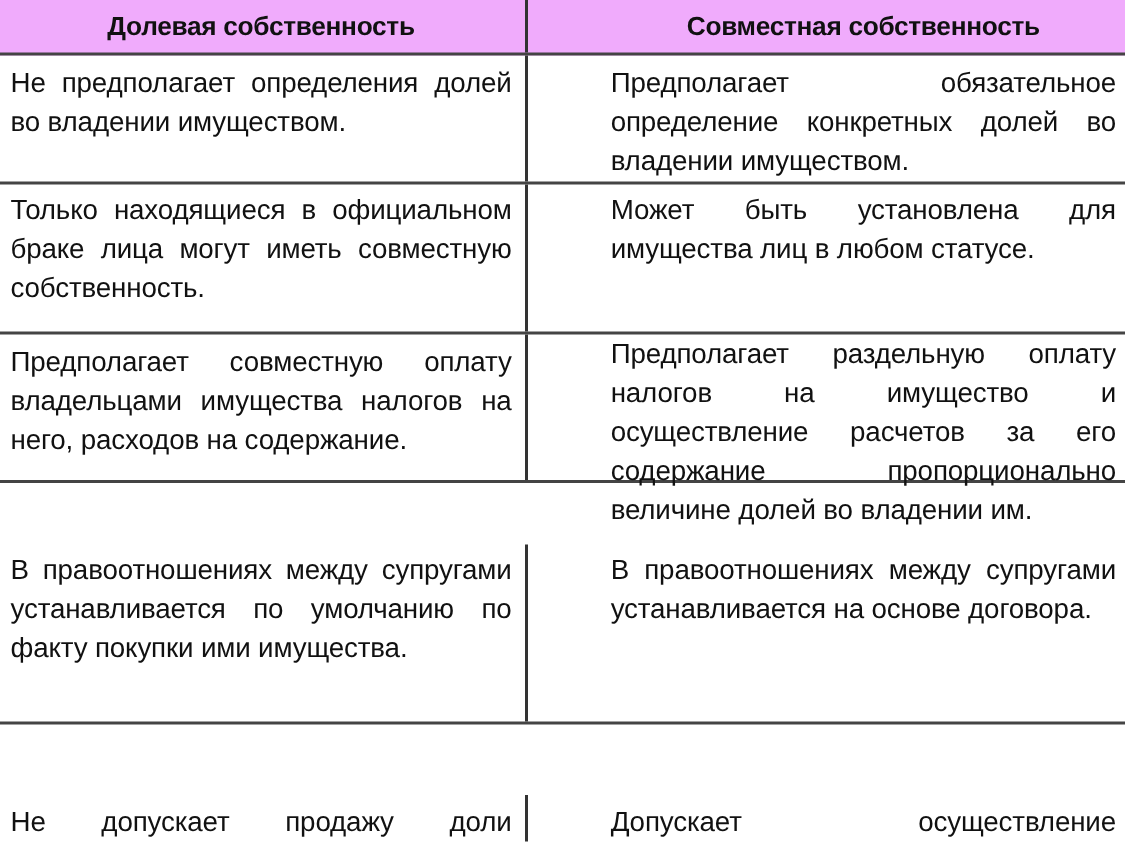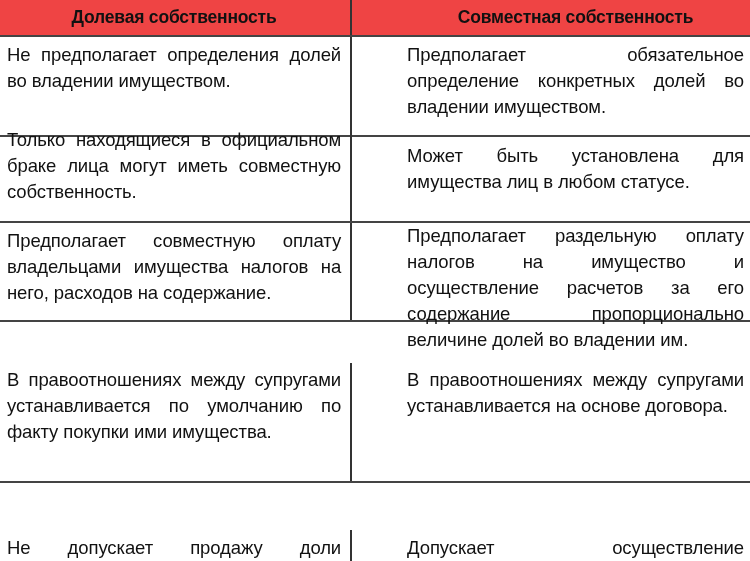--- a/index.html
+++ b/index.html
@@ -46,21 +46,21 @@
     padding-left: 7px;
     padding-right: 9px;
   }
   .cell.right {
     width: 374px;
     padding-left: 7px;
     padding-right: 6px;
     margin-left: 48px;
   }
   .header {
-    background: #ef4444;
+    background: #f0abfc;
     top: 0;
     height: 37px;
   }
   .header .cell {
     font-weight: bold;
     text-align: center;
     text-align-last: center;
     line-height: 35px;
     font-size: 17.5px;
     letter-spacing: -0.2px;
@@ -69,28 +69,28 @@
 </head>
 <body>
 
 <div class="table">
 
   <div class="row header">
     <div class="cell left">Долевая собственность</div>
     <div class="cell right">Совместная собственность</div>
   </div>
 
-  <div class="row" style="top:37px;height:100px;">
+  <div class="row" style="top:37px;height:86px;">
     <div class="cell left" style="padding-top:5px;">Не предполагает определения долей во владении имуществом.</div>
     <div class="cell right" style="padding-top:5px;">Предполагает обязательное определение конкретных долей во владении имуществом.</div>
   </div>
 
   <div class="row" style="top:123px;height:100px;">
     <div class="cell left" style="padding-top:4px;">Только находящиеся в официальном браке лица могут иметь совместную собственность.</div>
-    <div class="cell right" style="padding-top:20px;">Может быть установлена для имущества лиц в любом статусе.</div>
+    <div class="cell right" style="padding-top:4px;">Может быть установлена для имущества лиц в любом статусе.</div>
   </div>
 
   <div class="row" style="top:223px;height:99px;">
     <div class="cell left" style="padding-top:5px;">Предполагает совместную оплату владельцами имущества налогов на него, расходов на содержание.</div>
     <div class="cell right" style="padding-top:0;border-radius:20px;">Предполагает раздельную оплату налогов на имущество и осуществление расчетов за его содержание пропорционально величине долей во владении им.</div>
   </div>
 
   <div class="row" style="top:363px;height:120px;">
     <div class="cell left" style="padding-top:4px;">В правоотношениях между супругами устанавливается по умолчанию по факту покупки ими имущества.</div>
     <div class="cell right" style="padding-top:4px;">В правоотношениях между супругами устанавливается на основе договора.</div>

